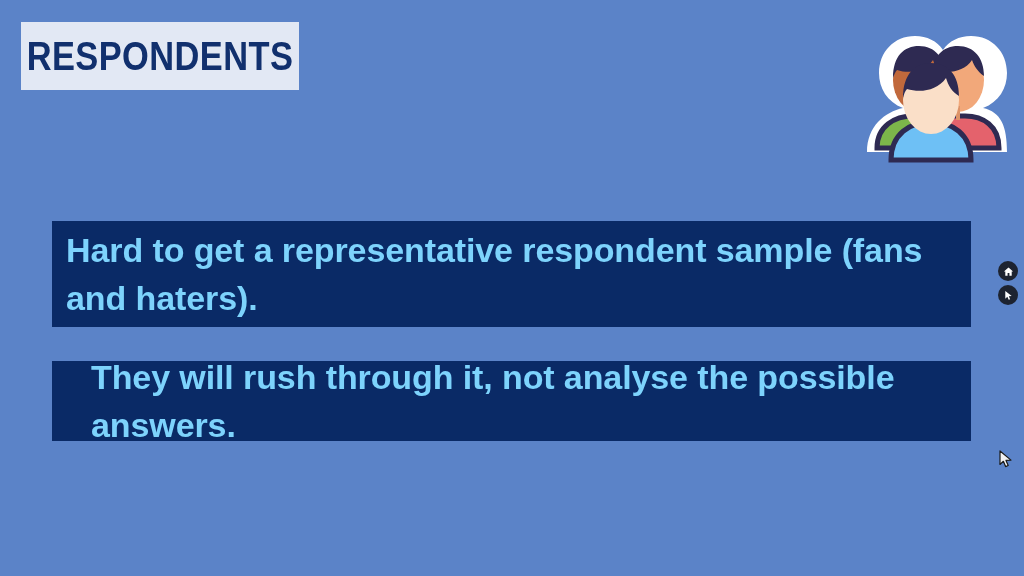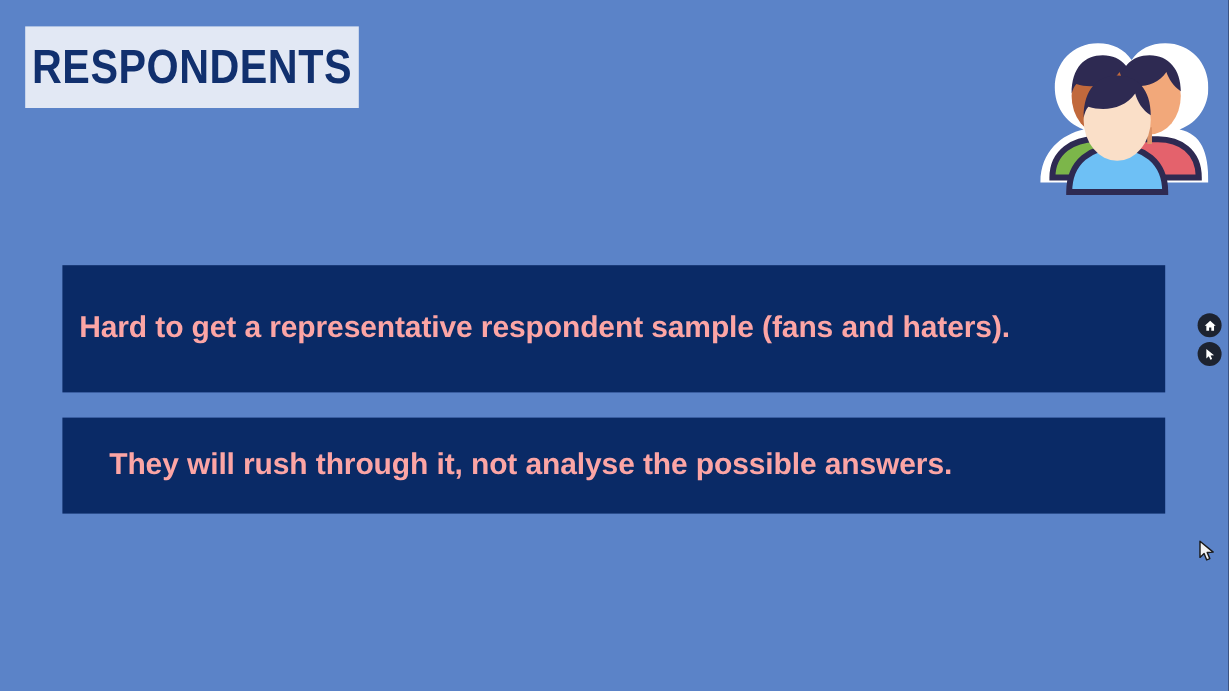--- a/index.html
+++ b/index.html
@@ -49,25 +49,25 @@
     position: absolute;
     left: 52px;
     width: 919px;
     background: #0a2a66;
     box-sizing: border-box;
     padding: 0 14px;
     display: flex;
     align-items: center;
   }
   #stmt-bar-1 { top: 221px; height: 106px; }
-  #stmt-bar-2 { top: 348px; height: 80px; padding-left: 39px; }
+  #stmt-bar-2 { top: 361px; height: 80px; padding-left: 39px; }
   .stmt-text {
-    color: #fca5a5;
+    color: #7dd3fc;
     font-weight: 700;
-    font-size: 25px;
+    font-size: 34px;
     line-height: 1.42;
     letter-spacing: -0.1px;
     margin: 0;
   }
   #stmt-text-1 { max-width: 870px; }
 
   
   #people-icon {
     position: absolute;
     left: 855px;

